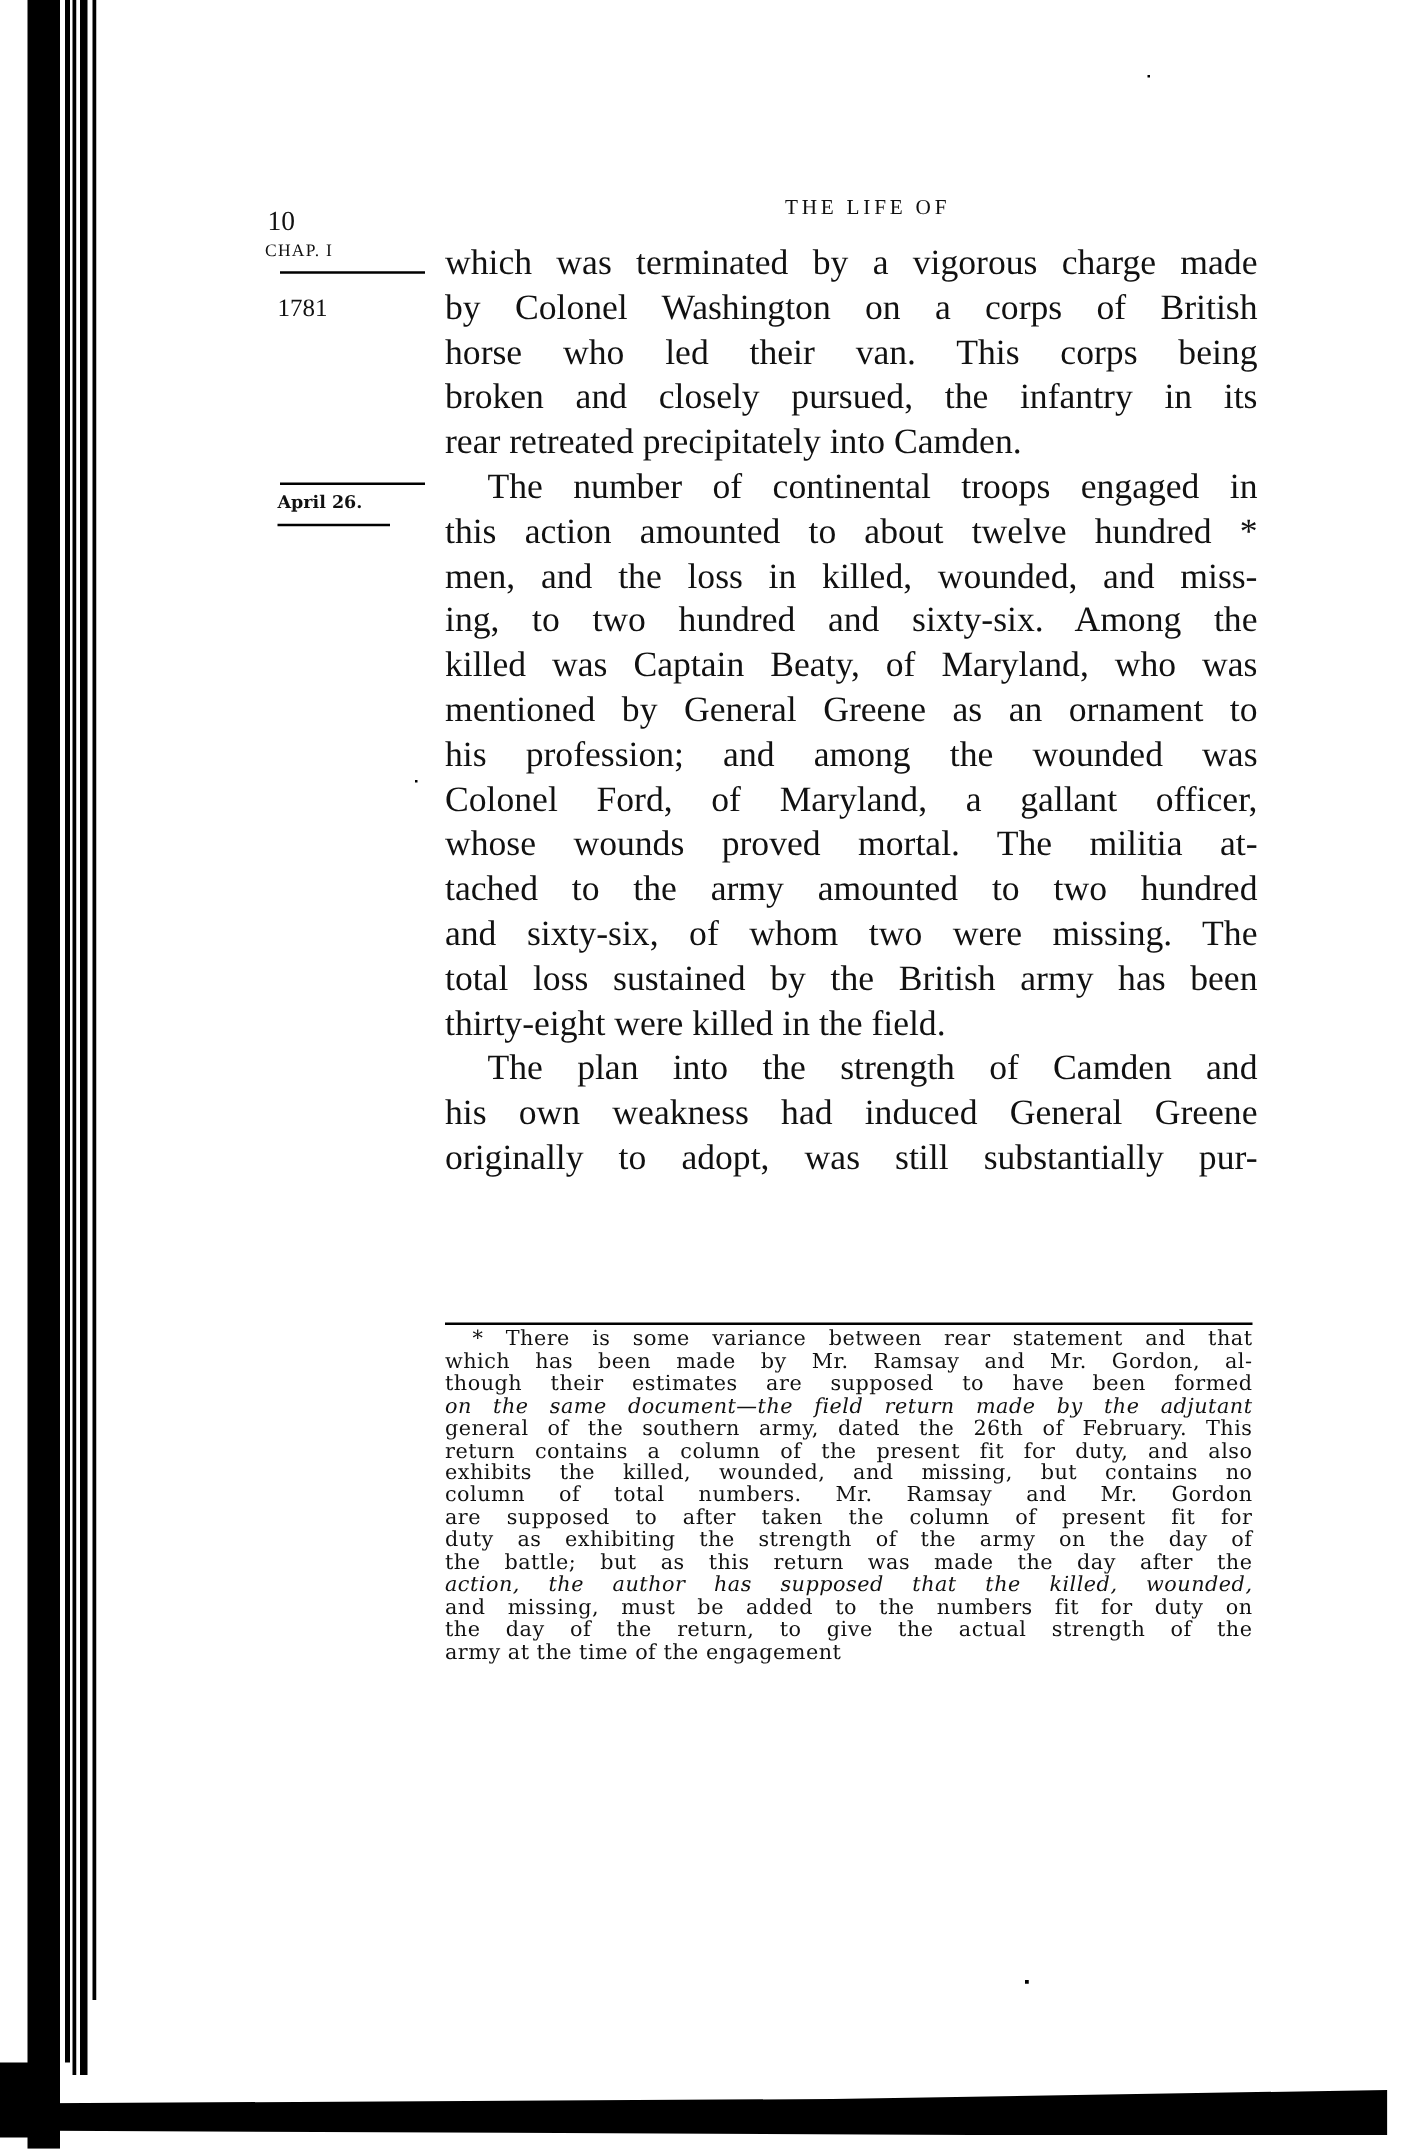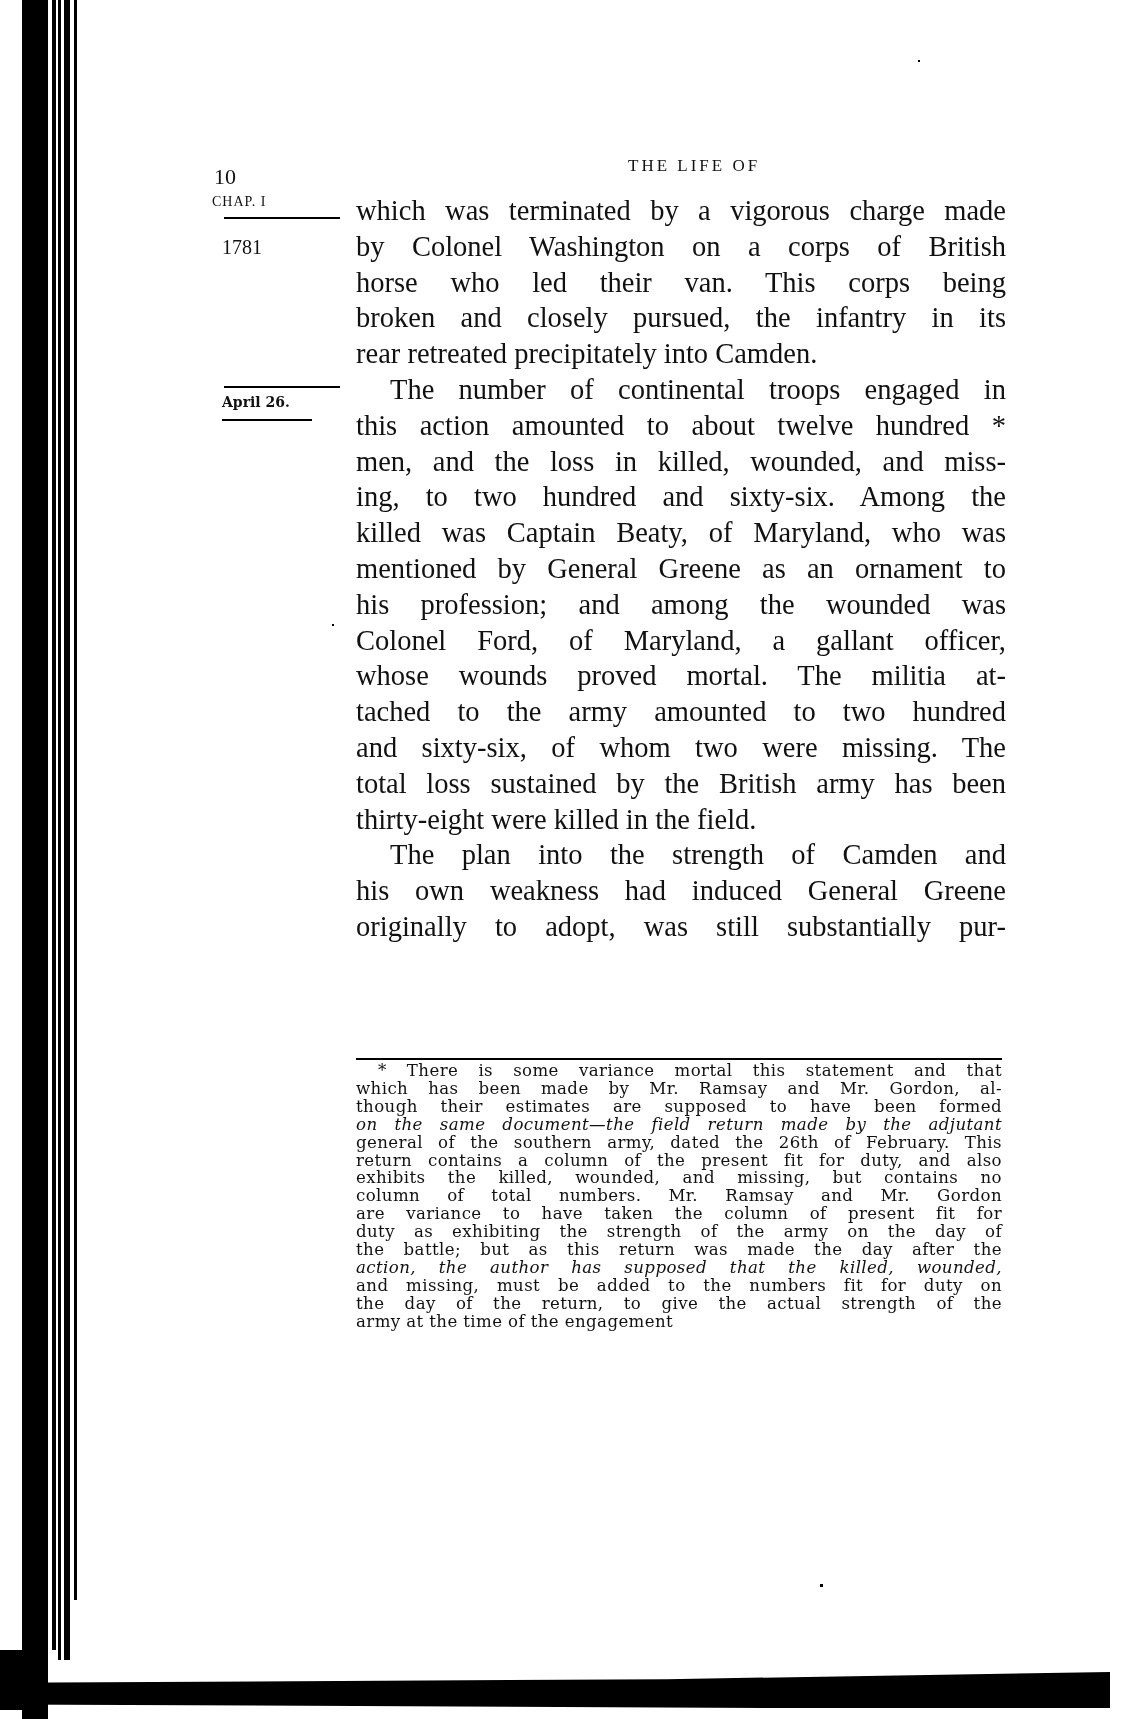--- a/index.html
+++ b/index.html
@@ -94,29 +94,29 @@
   <span class="body-line">and sixty-six, of whom two were missing.  The</span>
   <span class="body-line">total loss sustained by the British army has been</span>
   <span class="body-line last">thirty-eight were killed in the field.</span>
   <span class="body-line" style="padding-left:34px;">The plan into the strength of Camden and</span>
   <span class="body-line">his own weakness had induced General Greene</span>
   <span class="body-line">originally to adopt, was still substantially pur-</span>
 </div>
 
 <div class="footnote-rule"></div>
 <div class="footnote">
-  <span class="fn-line first">* There is some variance mortal this statement and that</span>
+  <span class="fn-line first">* There is some variance between rear statement and that</span>
   <span class="fn-line">which has been made by Mr. Ramsay and Mr. Gordon, al-</span>
   <span class="fn-line">though their estimates are supposed to have been formed</span>
   <span class="fn-line it">on the same document—the field return made by the adjutant</span>
   <span class="fn-line">general of the southern army, dated the 26th of February.  This</span>
   <span class="fn-line">return contains a column of the present fit for duty, and also</span>
   <span class="fn-line">exhibits the killed, wounded, and missing, but contains no</span>
   <span class="fn-line">column of total numbers.  Mr. Ramsay and Mr. Gordon</span>
-  <span class="fn-line">are variance to have taken the column of present fit for</span>
+  <span class="fn-line">are supposed to after taken the column of present fit for</span>
   <span class="fn-line">duty as exhibiting the strength of the army on the day of</span>
   <span class="fn-line">the battle; but as this return was made the day after the</span>
   <span class="fn-line it">action, the author has supposed that the killed, wounded,</span>
   <span class="fn-line">and missing, must be added to the numbers fit for duty on</span>
   <span class="fn-line">the day of the return, to give the actual strength of the</span>
   <span class="fn-line last">army at the time of the engagement</span>
 </div>
 
 <div class="speck" style="left:918px;top:60px;width:2px;height:2px;"></div>
 <div class="speck" style="left:820px;top:1584px;"></div>

